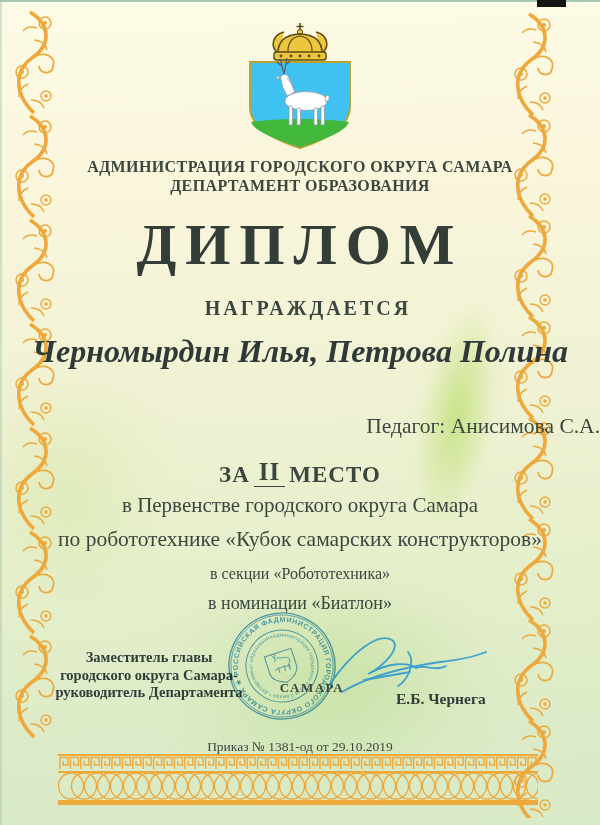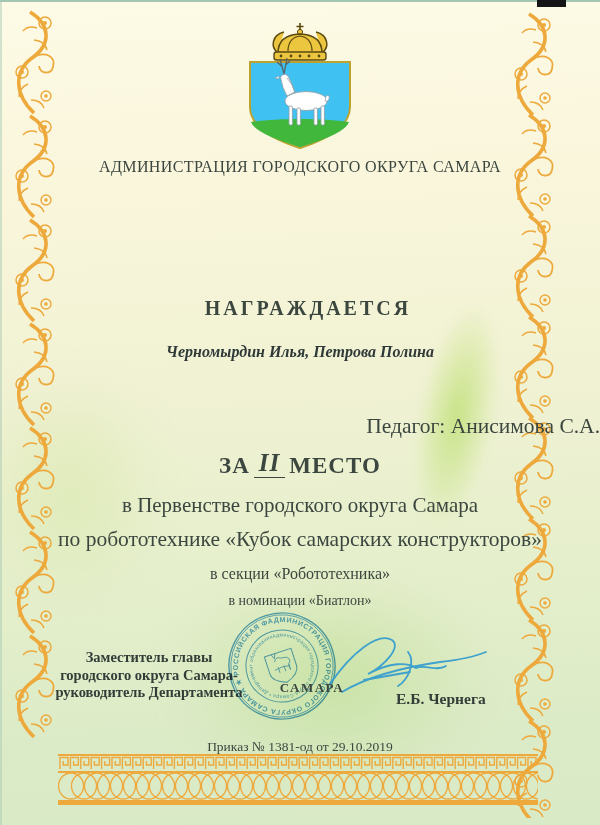--- a/index.html
+++ b/index.html
@@ -7,33 +7,33 @@
     position:relative; width:600px; height:825px; overflow:hidden;
     font-family:"Liberation Serif", serif;
     background:linear-gradient(178deg,#fdfae6 0%,#faf6dc 22%,#f1f2d4 45%,#e6efcc 68%,#dcebc7 88%,#d9eac6 100%);
   }
   .abs{position:absolute;}
   .ctr{left:0;right:0;text-align:center;color:#3b463f;}
   .wash{position:absolute;pointer-events:none;}
   #edge-top{left:0;top:0;width:600px;height:2px;background:#8cbaa6;opacity:.8;}
   #edge-left{left:0;top:0;width:2px;height:825px;background:#a8c9b4;opacity:.5;}
   #scan-mark{left:537px;top:0;width:29px;height:7px;background:#141414;}
-  #org{top:157px;font-size:16px;font-weight:normal;line-height:19px;letter-spacing:.4px;}
+  #org{top:157px;font-size:16px;font-weight:bold;line-height:19px;letter-spacing:.4px;}
   #title{top:211px;font-size:58px;font-weight:bold;letter-spacing:9px;color:#333e38;}
   #awarded{top:297px;font-size:20px;font-weight:bold;letter-spacing:3px;padding-left:16px;}
-  #recipients{top:343px;font-size:16px;font-weight:bold;font-style:italic;color:#2f3a38;}
+  #recipients{top:333px;font-size:32px;font-weight:bold;font-style:italic;color:#2f3a38;}
   #school{top:370px;font-size:24px;color:#46524d;}
   #teacher{top:414px;font-size:21.5px;text-align:right;}
   #place{top:451px;font-size:23px;font-weight:bold;letter-spacing:1px;}
-  #place .pv{display:inline-block;font-style:italic;font-weight:600;font-size:25px;
-    border-bottom:1.6px solid #3b463f;padding:0 5px;margin:0 4px;transform:translateY(-2px);}
+  #place .pv{display:inline-block;font-weight:600;font-size:25px;
+    border-bottom:1.6px solid #3b463f;padding:0 5px;margin:9px 4px;transform:translateY(-2px);}
   #event1{top:493px;font-size:21px;}
   #event2{top:527px;font-size:21.5px;}
   #event3{top:565px;font-size:16px;}
-  #event4{top:593px;font-size:14px;}
+  #event4{top:593px;font-size:18px;}
   #signer{left:38px;top:649px;width:222px;text-align:center;font-size:14.5px;font-weight:bold;line-height:17.5px;color:#333d38;}
   #signer-name{left:396px;top:690px;width:120px;text-align:left;font-size:15.5px;font-weight:bold;color:#333d38;}
   #city{top:680px;font-size:13px;font-weight:bold;letter-spacing:1.5px;margin-left:24px;}
   #order{top:739px;font-size:13.5px;}
   #stamp{left:226px;top:610px;transform:rotate(-18deg);opacity:.85;mix-blend-mode:multiply;}
   #signature{left:312px;top:622px;opacity:.9;}
   #arms{left:calc(50% - 57px);top:22px;}
   .gold-line{background:#eda93c;}
 </style>
 </head>
@@ -214,22 +214,24 @@
       <rect x="54" y="86" width="3.4" height="17" rx="1.2"></rect>
       <rect x="71" y="86" width="3.4" height="17" rx="1.2"></rect>
       <rect x="78" y="84" width="3.4" height="19" rx="1.2"></rect>
       <path d="M83 74 q4 -2 3 3 q-1 3 -4 2 z" stroke-width="0.7"></path>
       <path d="M44 56 Q50 62 52 71" fill="none" stroke-width="0.8"></path>
     </g>
   </svg>
 
   <div class="abs ctr" id="org">
     <div>АДМИНИСТРАЦИЯ ГОРОДСКОГО ОКРУГА САМАРА</div>
-  </div>
-
+    <div>ДЕПАРТАМЕНТ ОБРАЗОВАНИЯ</div>
+  </div>
+
+  <div class="abs ctr" id="title">ДИПЛОМ</div>
   <div class="abs ctr" id="awarded">НАГРАЖДАЕТСЯ</div>
   <div class="abs ctr" id="recipients">Черномырдин Илья, Петрова Полина</div>
   <div class="abs ctr" id="teacher">Педагог: Анисимова С.А.</div>
 
   <div class="abs ctr" id="place">
     <span>ЗА</span><span class="pv">II</span><span>МЕСТО</span>
   </div>
 
   <div class="abs ctr" id="event1">в Первенстве городского округа Самара</div>
   <div class="abs ctr" id="event2">по робототехнике «Кубок самарских конструкторов»</div>

